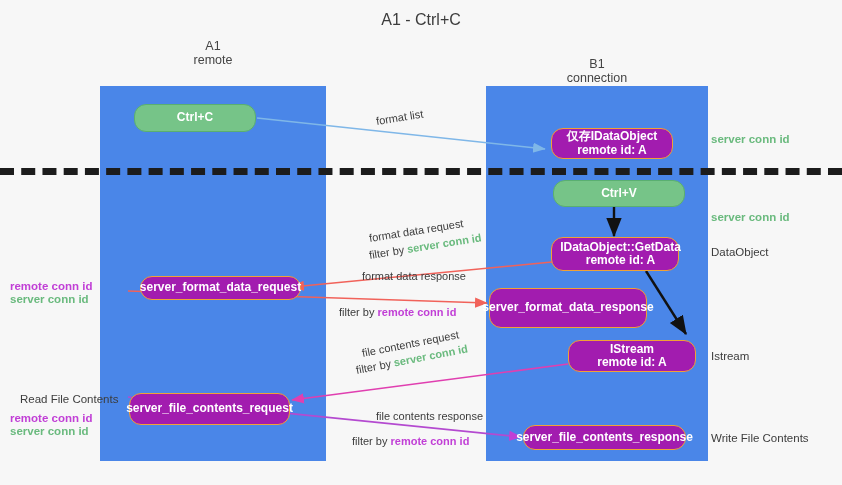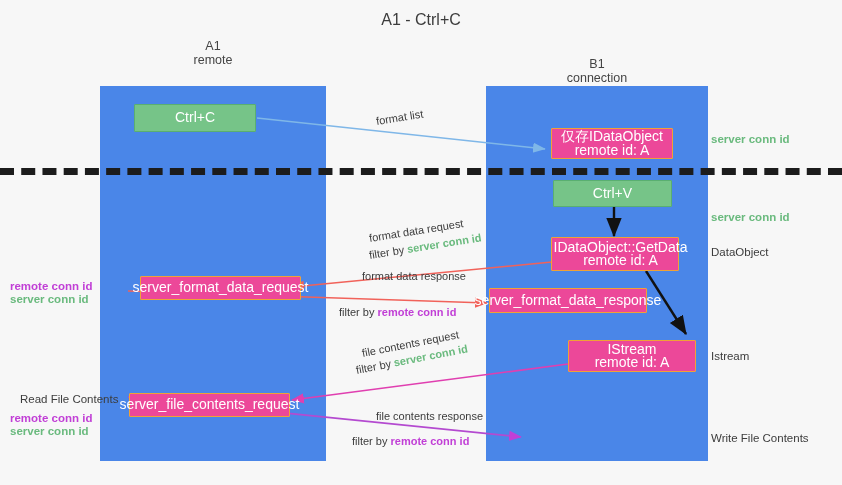--- a/index.html
+++ b/index.html
@@ -15,24 +15,24 @@
   .lane-b{left:486px;top:86px;width:222px;height:375px;}
 
   .colhdr{position:absolute;text-align:center;color:#444;font-size:12.5px;line-height:14px;}
   .colhdr .l2{display:block;}
 
   .title{position:absolute;left:0;right:0;top:10px;text-align:center;
          color:#3c3c3c;font-size:16px;line-height:20px;}
 
   .box{position:absolute;box-sizing:border-box;display:flex;
        flex-direction:column;align-items:center;justify-content:center;
-       color:#ffffff;font-size:14px;line-height:13.5px;text-align:center;
-       border-radius:1px;}
+       color:#ffffff;font-size:12px;line-height:13.5px;text-align:center;
+       border-radius:12px;font-weight:bold;}
   .green{background:#76c488;border:1px solid #5aaf70;}
-  .orange{background:#ec4899;border:1px solid #f0a236;}
+  .orange{background:#a21caf;border:1px solid #f0a236;}
 
   .lbl{position:absolute;font-size:11.5px;line-height:14px;white-space:nowrap;}
   .dark{color:#3c3c3c;}
   .green-t{color:#6aba7e;font-weight:bold;}
   .purple-t{color:#c13fd6;font-weight:bold;}
 
   .arrlbl{position:absolute;font-size:11px;line-height:14px;color:#3c3c3c;white-space:nowrap;}
   .arrlbl .g{color:#6aba7e;font-weight:bold;}
   .arrlbl .p{color:#c13fd6;font-weight:bold;}
   .rot-a{transform:rotate(-9deg);transform-origin:left center;}
@@ -103,46 +103,49 @@
 
   <div class="box green" style="left:134px;top:104px;width:122px;height:28px;">
     <span>Ctrl+C</span>
   </div>
 
   <div class="box orange" style="left:551px;top:128px;width:122px;height:31px;">
     <span>仅存IDataObject</span>
     <span>remote id: A</span>
   </div>
 
-  <div class="box green" style="left:553px;top:180px;width:119px;height:27px;">
+  <div class="box green" style="left:553px;top:180px;width:132px;height:27px;">
     <span>Ctrl+V</span>
   </div>
 
   <div class="box orange" style="left:551px;top:237px;width:128px;height:34px;padding-left:11px;">
     <span>IDataObject::GetData</span>
     <span>remote id: A</span>
   </div>
 
   <div class="box orange" style="left:568px;top:340px;width:128px;height:32px;">
     <span>IStream</span>
     <span>remote id: A</span>
   </div>
 
   <div class="box orange" style="left:140px;top:276px;width:161px;height:24px;">
     <span>server_format_data_request</span>
   </div>
 
-  <div class="box orange" style="left:489px;top:288px;width:158px;height:25px;">
+  <div class="box orange" style="left:489px;top:288px;width:158px;height:40px;">
     <span>server_format_data_response</span>
   </div>
 
-  <div class="box orange" style="left:129px;top:393px;width:161px;height:24px;">
+  <div class="box orange" style="left:129px;top:393px;width:161px;height:32px;">
     <span>server_file_contents_request</span>
   </div>
 
+  <div class="box orange" style="left:523px;top:425px;width:163px;height:25px;">
+    <span>server_file_contents_response</span>
+  </div>
 
   <div class="lbl green-t" style="left:711px;top:132px;">server conn id</div>
 
   <div class="lbl green-t" style="left:711px;top:210px;">server conn id</div>
 
   <div class="lbl dark" style="left:711px;top:245px;">DataObject</div>
 
   <div class="lbl dark" style="left:711px;top:349px;">Istream</div>
 
   <div class="lbl dark" style="left:711px;top:431px;">Write File Contents</div>

